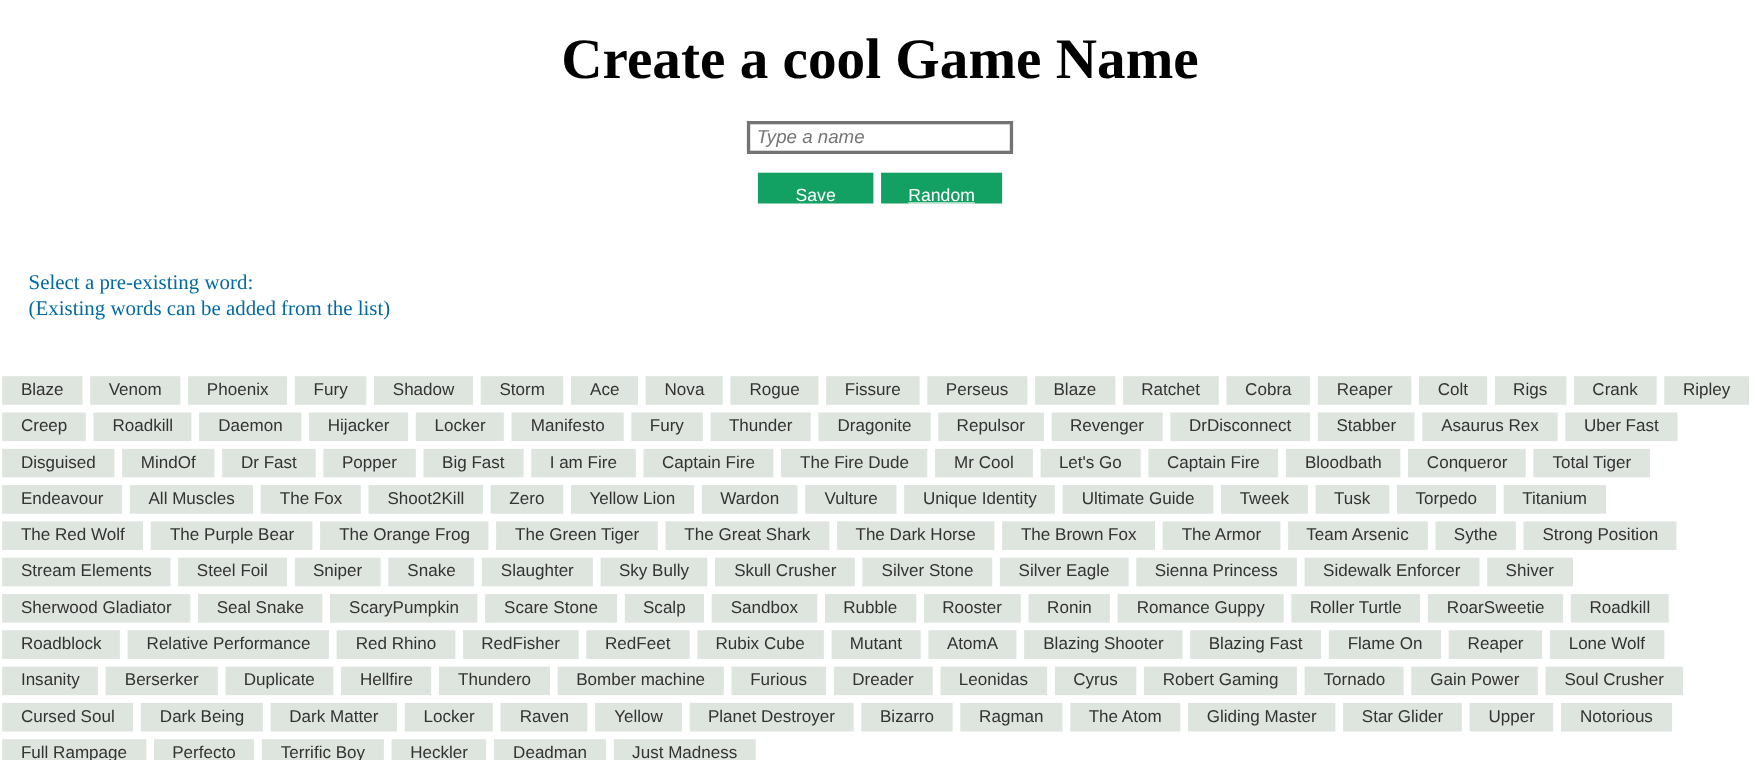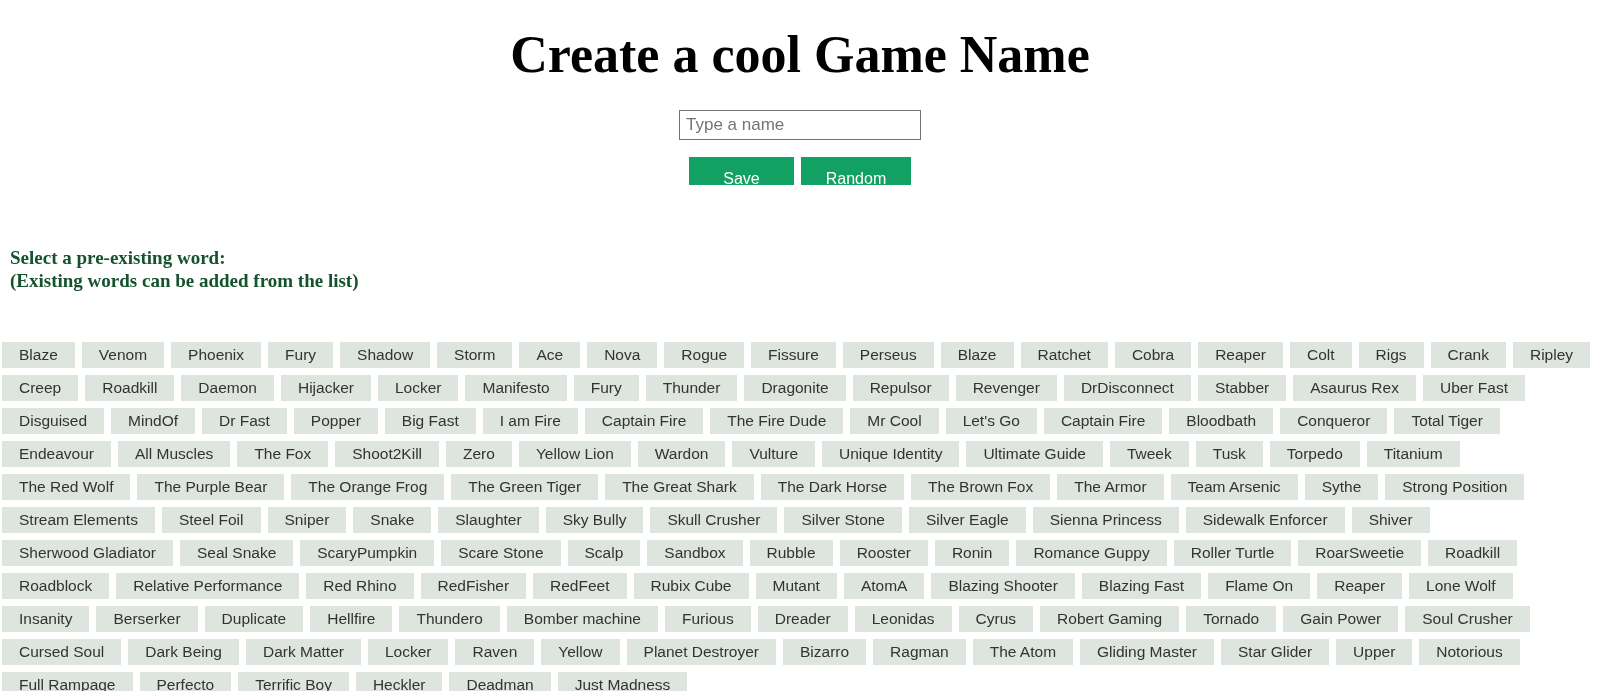--- a/index.html
+++ b/index.html
@@ -18,26 +18,27 @@
     font-weight: bold;
     font-size: 52px;
     line-height: 46px;
     color: #000000;
   }
   .form-area { margin-top: 32px; text-align: center; }
   .name-input {
     box-sizing: border-box;
     width: 242px;
     height: 30px;
-    border: 1px solid #737373;
+    border: 3px solid #737373;
     padding: 3px 6px;
     font-family: "Liberation Sans", sans-serif;
     font-size: 17px;
     color: #222;
     background: #fff;
+    font-style: italic;
   }
   .name-input::placeholder { color: #757575; opacity: 1; }
   .btn-row {
     margin-top: 17px;
     display: flex;
     justify-content: center;
     gap: 7px;
   }
   .action-btn {
     height: 28px;
@@ -46,26 +47,26 @@
     color: #ffffff;
     font-family: "Liberation Sans", sans-serif;
     font-size: 16px;
     line-height: 28px;
     padding: 8px;
     cursor: pointer;
   }
   .action-btn.save { width: 105px; }
   .action-btn.random { width: 110px; text-decoration: underline; }
   .instructions {
-    margin: 61px 0 0 10px;
+    margin: 61px 0 0 26px;
     font-family: "Liberation Serif", serif;
-    font-weight: bold;
+    font-weight: normal;
     font-size: 19px;
     line-height: 23px;
-    color: #14532d;
+    color: #0369a1;
   }
   .words {
     margin-top: 50px;
     padding-left: 2px;
     display: flex;
     flex-direction: column;
     gap: 7px;
   }
   .chip-row {
     display: flex;

